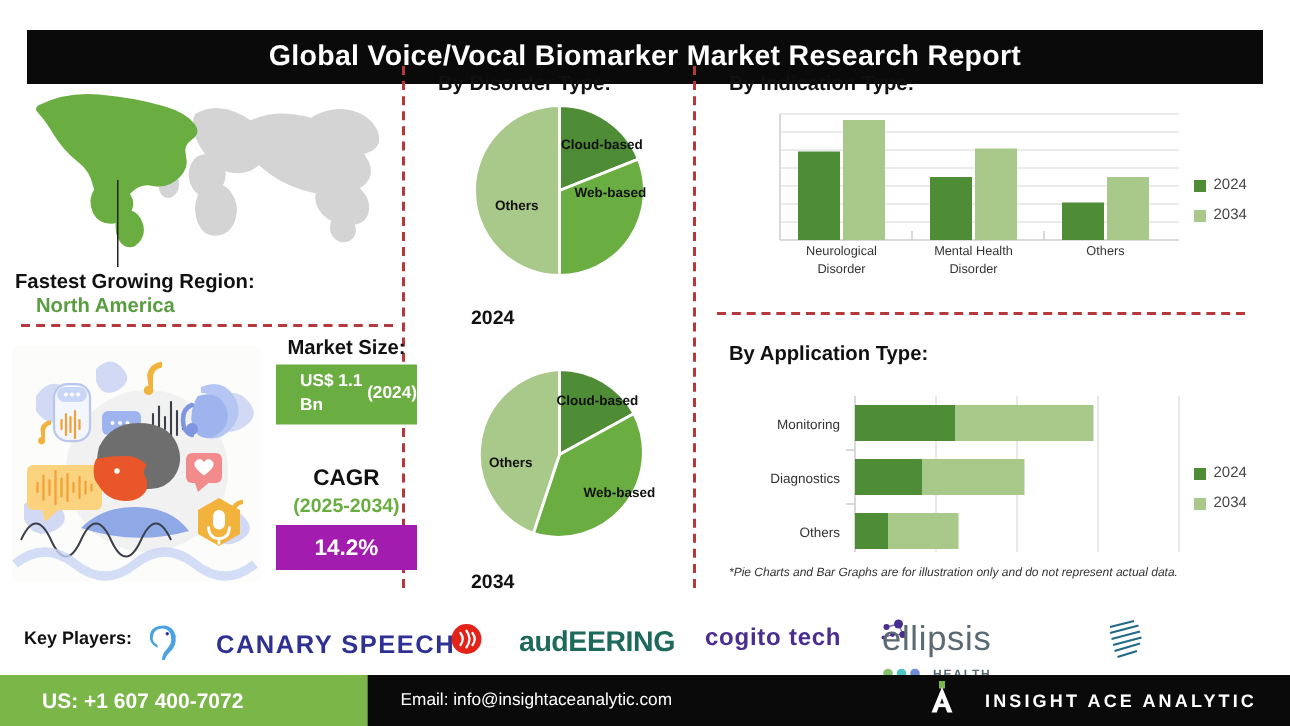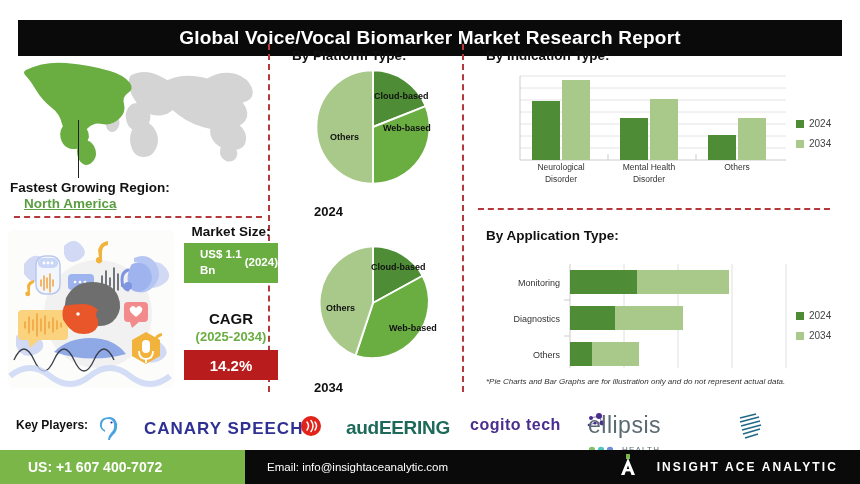--- a/index.html
+++ b/index.html
@@ -26,37 +26,37 @@
   
   .map-wrap { position: absolute; left: 12px; top: 48px; width: 250px; height: 130px; }
   .map-wrap svg { width: 100%; height: 100%; display: block; }
   .pointer-line { position: absolute; left: 78px; top: 120px; width: 1px; height: 58px; background: #222; }
   .fastest-label {
     position: absolute; left: 10px; top: 180px; width: 250px;
     font-size: 13.5px; font-weight: bold; color: #111;
   }
   .fastest-value {
     position: absolute; left: 24px; top: 196px; width: 250px;
-    font-size: 13.5px; font-weight: bold; color: #5a9e41; text-decoration: underline;
+    font-size: 13.5px; font-weight: bold; color: #5a9e41;
   }
 
   .illus { position: absolute; left: 6px; top: 228px; width: 170px; height: 162px; }
   .illus svg { width: 100%; height: 100%; display:block; }
 
   .ms-label { position: absolute; left: 176px; top: 224px; width: 110px; text-align: center;
     font-size: 13.5px; font-weight: bold; color: #111; }
   .ms-box { position: absolute; left: 184px; top: 243px; width: 94px; height: 40px;
     background: #6aae42; display: flex; flex-direction: row; align-items: center;
     justify-content: center; color: #fff; font-size: 11.5px; font-weight: bold; line-height: 1.35; padding-left: 16px; }
   .cagr-label { position: absolute; left: 176px; top: 310px; width: 110px; text-align:center;
     font-size: 15px; font-weight: bold; color: #111; }
   .cagr-years { position: absolute; left: 176px; top: 329px; width: 110px; text-align:center;
     font-size: 13px; font-weight: bold; color: #6aae42; }
   .cagr-box { position: absolute; left: 184px; top: 350px; width: 94px; height: 30px;
-    background: #b91c1c; display:flex; align-items:center; justify-content:center;
+    background: #a21caf; display:flex; align-items:center; justify-content:center;
     color:#fff; font-size:15px; font-weight:bold; }
 
   
   .sec-title { position: absolute; font-size: 13.5px; font-weight: bold; color: #111; }
   .pie { position: absolute; width: 118px; height: 118px; }
   .pie svg { width:100%; height:100%; display:block; }
   .pie-year { position: absolute; font-size: 13px; font-weight: bold; color: #111; }
   .slice-lbl { position: absolute; font-size: 9px; font-weight: bold; color: #111; white-space: nowrap; }
 
   
@@ -225,21 +225,21 @@
   <div class="ms-box">
     <span>US$ 1.1 Bn</span>
     <span>(2024)</span>
   </div>
   <div class="cagr-label">CAGR</div>
   <div class="cagr-years">(2025-2034)</div>
   <div class="cagr-box">
     <span>14.2%</span>
   </div>
 
-  <div class="sec-title" style="left:292px; top:48px;">By Platform Type:</div>
+  <div class="sec-title" style="left:292px; top:48px;">By Disorder Type:</div>
 
   <div class="pie" style="left:314px; top:68px;">
     <svg viewBox="0 0 100 100" xmlns="http://www.w3.org/2000/svg">
 
       <path d="M50 50 L50 2 A48 48 0 0 1 94.6 32.3 Z" fill="#4e8c36" stroke="#fff" stroke-width="1.6"></path>
 
       <path d="M50 50 L94.6 32.3 A48 48 0 0 1 50 98 Z" fill="#6aae42" stroke="#fff" stroke-width="1.6"></path>
 
       <path d="M50 50 L50 98 A48 48 0 0 1 50 2 Z" fill="#a8c98a" stroke="#fff" stroke-width="1.6"></path>
     </svg>
@@ -407,21 +407,21 @@
     <div class="logo" style="left:588px; top:8px; flex-direction:column; align-items:flex-start; gap:1px;">
       <span class="logo-text" style="color:#5a6a72; font-size:23px; font-weight:normal;">ellipsis</span>
       <span style="display:flex; align-items:center; gap:4px;">
         <span>
           <svg width="30" height="8" viewBox="0 0 30 8" xmlns="http://www.w3.org/2000/svg">
             <circle cx="4" cy="4" r="3.2" fill="#86c06c"></circle>
             <circle cx="13" cy="4" r="3.2" fill="#4ec5c1"></circle>
             <circle cx="22" cy="4" r="3.2" fill="#6e8ed8"></circle>
           </svg>
         </span>
-        <span style="color:#5a6a72; font-size:8px; font-weight:normal; letter-spacing:1.2px;">HEALTH</span>
+        <span style="color:#5a6a72; font-size:8px; font-weight:bold; letter-spacing:1.2px;">HEALTH</span>
       </span>
     </div>
 
     <div class="logo" style="left:712px; top:8px;flex-direction:column;">
       <span>
         <svg width="28" height="28" viewBox="0 0 28 28" xmlns="http://www.w3.org/2000/svg">
           <g stroke="#1f6a87" stroke-width="1.5">
             <line x1="4" y1="6" x2="20" y2="2"></line>
               <line x1="4" y1="10" x2="23" y2="5"></line>
             <line x1="5" y1="14" x2="24" y2="9"></line>

